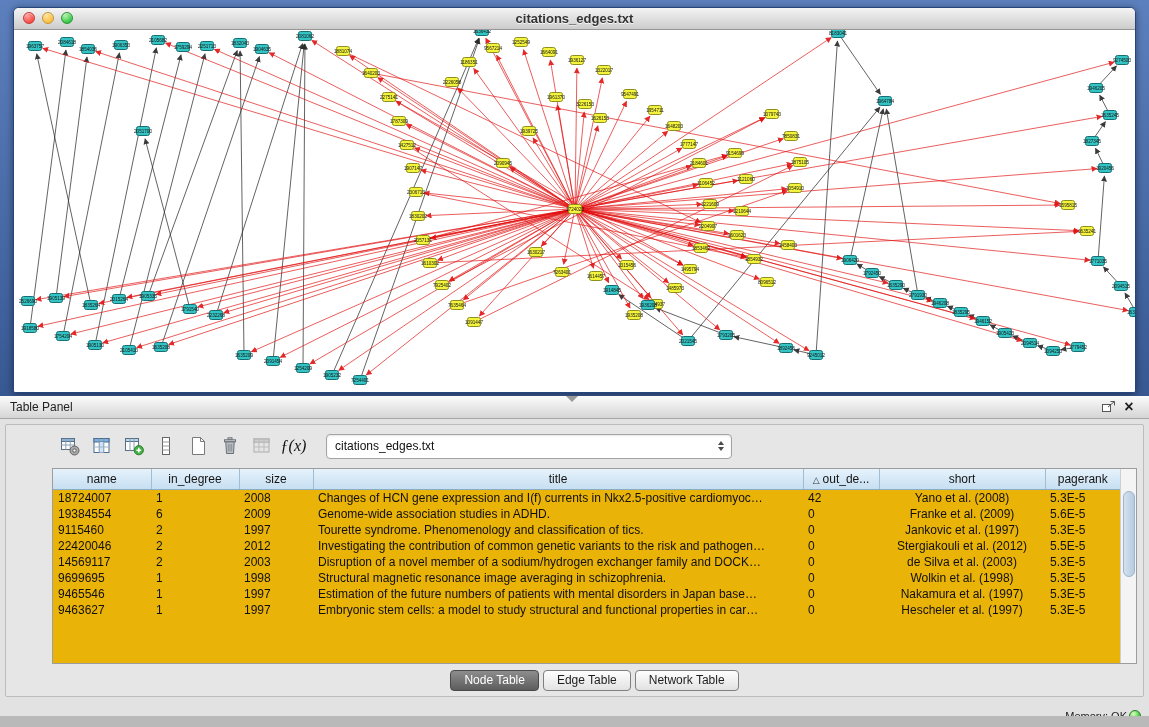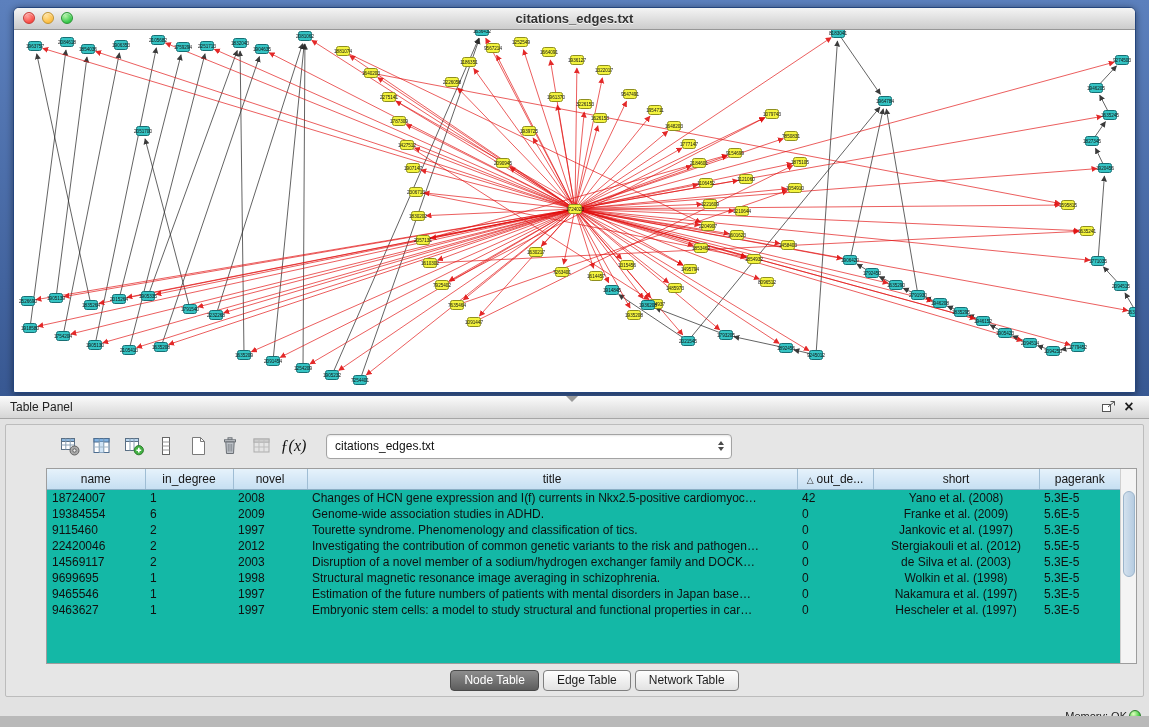--- a/index.html
+++ b/index.html
@@ -35,21 +35,21 @@
   .toolbar{height:42px;display:flex;align-items:center;gap:5px;padding:0 10px;flex:0 0 auto;}
   .tb-icon{width:27px;height:27px;display:flex;align-items:center;justify-content:center;border-radius:3px;}
   .fx{font-family:"Liberation Serif",serif;font-style:italic;font-size:16px;color:#101010;}
   .combo{margin-left:14px;width:392px;height:23px;background:#fff;border:1px solid #a3a3a3;border-radius:4px;display:flex;align-items:center;padding:0 4px 0 8px;font-size:12px;color:#111;box-shadow:inset 0 1px 2px rgba(0,0,0,.10);}
   .combo-label{flex:1;}
   .stepper{display:flex;flex-direction:column;gap:2px;padding-right:3px;}
   .stepper i{display:block;width:0;height:0;border-left:3.5px solid transparent;border-right:3.5px solid transparent;}
   .stepper .up{border-bottom:4px solid #4a4a4a;}
   .stepper .down{border-top:4px solid #4a4a4a;}
 
-  .table-area{flex:1 1 auto;margin:1px 6px 0 0;background:#14b8a6;border:1px solid #9d9d9d;position:relative;overflow:hidden;}
+  .table-area{flex:1 1 auto;margin:1px 6px 0 6px;background:#eab308;border:1px solid #9d9d9d;position:relative;overflow:hidden;}
   table{border-collapse:collapse;table-layout:fixed;width:calc(100% - 15px);font-size:12px;}
   thead th{height:20px;background:linear-gradient(#e6f2fb,#c6dff2);border-right:1px solid #9fbdd4;border-bottom:1px solid #8badc4;font-weight:normal;color:#141414;text-align:center;overflow:hidden;white-space:nowrap;padding:0 2px;}
   tbody td{height:16px;padding:0 5px;white-space:nowrap;overflow:hidden;color:#101010;}
   td.c{text-align:center;} td.l{text-align:left;}
   .sortg{font-size:9px;margin-right:3px;color:#333;}
   .vscroll{position:absolute;top:0;right:0;bottom:0;width:15px;background:#f4f4f4;border-left:1px solid #cfcfcf;}
   .vthumb{position:absolute;top:22px;left:2px;width:10px;height:84px;background:linear-gradient(90deg,#d3e1ee,#b6cce1);border:1px solid #9cb5cb;border-radius:6px;}
 
   .tabs{height:32px;display:flex;align-items:center;justify-content:center;gap:4px;flex:0 0 auto;}
   .tab{font-size:12px;padding:2px 13px 3px 13px;border:1px solid #7f7f7f;border-radius:4px;background:linear-gradient(#fefefe,#e2e2e2);color:#1d1d1d;}
@@ -790,21 +790,21 @@
               <col style="width:74px">
               <col style="width:490px">
               <col style="width:76px">
               <col style="width:166px">
               <col>
           </colgroup>
           <thead>
               <tr id="thead-row">
                 <th>name</th>
                 <th>in_degree</th>
-                <th>novel</th>
+                <th>size</th>
                 <th>title</th>
                 <th><span class="sortg">△</span>out_de...</th>
                 <th>short</th>
                 <th>pagerank</th>
               </tr>
             </thead>
           <tbody id="tbody">
               <tr>
                 <td class="l">18724007</td>
                 <td class="l">1</td>

